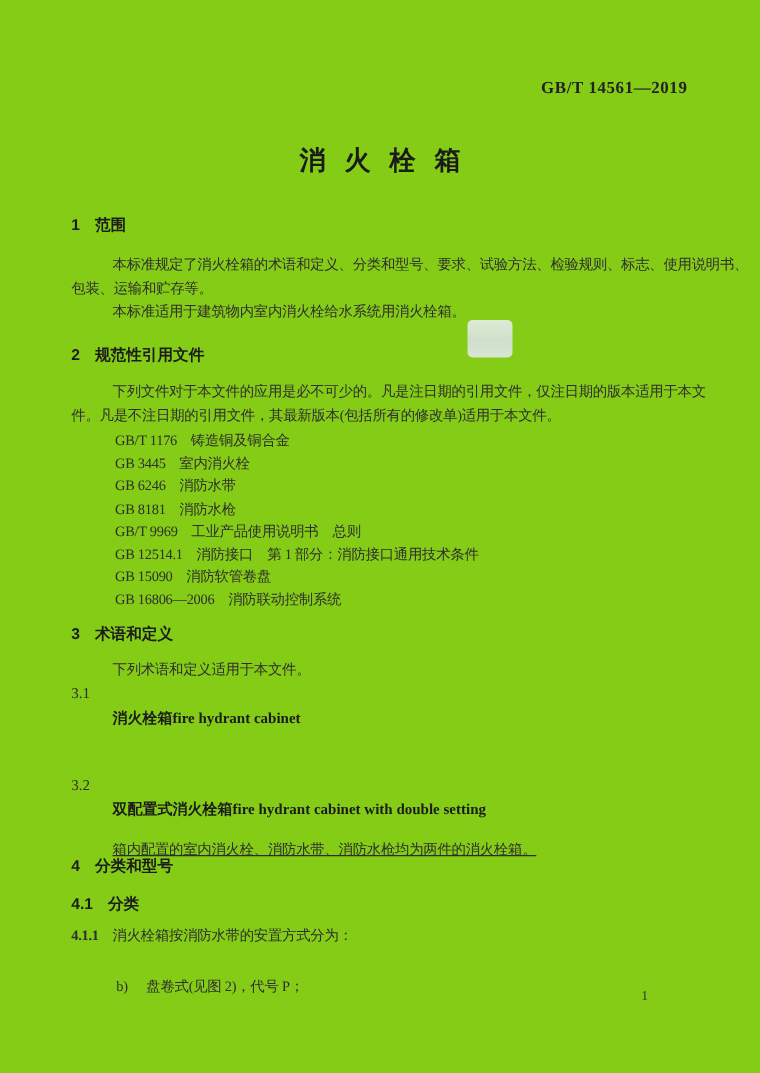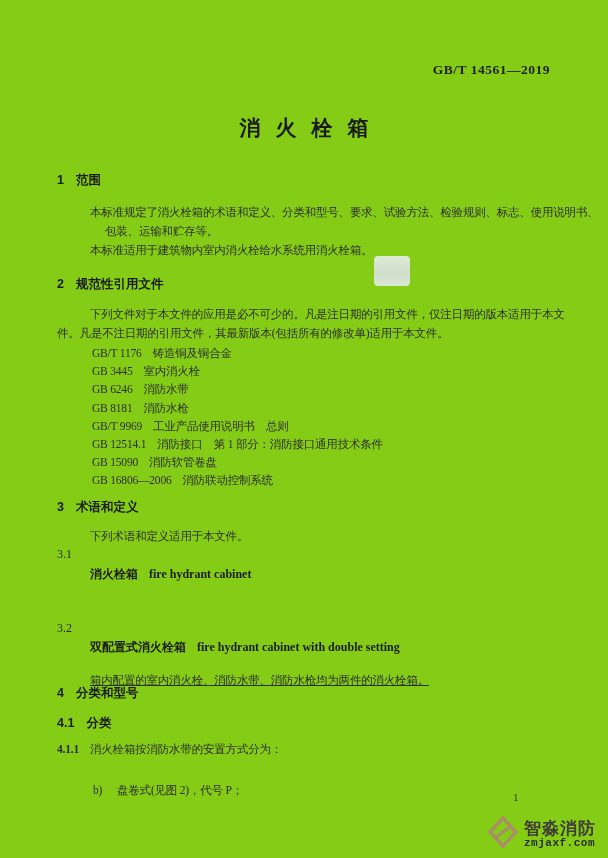--- a/index.html
+++ b/index.html
@@ -24,21 +24,21 @@
     font-weight:700;font-size:12.5px;color:#1c1c1c;
   }
   .h .num{margin-right:12px;}
   .tl{font-size:11.5px;letter-spacing:-0.2px;line-height:15px;color:#2e2e2e;}
   .refs .tl{position:static;display:block;height:18.2px;}
   .ref-code{margin-right:11px;}
   .termline{
     font-size:12px;font-weight:700;color:#1c1c1c;
     font-family:"Liberation Sans","DejaVu Sans",sans-serif;
   }
-  .term-en{margin-left:11px;font-family:"Liberation Serif","DejaVu Serif",serif;}
+  .term-en{font-family:"Liberation Serif","DejaVu Serif",serif;}
   .secnum{font-size:12px;color:#2e2e2e;}
   .li .marker{display:inline-block;width:24px;}
   .pagenum{font-size:11px;color:#333;}
   .stampmark{
     width:36px;height:30px;border-radius:4px;opacity:.85;
     background:linear-gradient(180deg,#eef1f6 0%,#dde3ec 55%,#e7ebf1 100%);
   }
   .logo{display:flex;align-items:center;gap:4px;}
   .logo-text-col{display:flex;flex-direction:column;line-height:1;}
   .logo-zh{
@@ -56,21 +56,21 @@
 <div class="page">
 
   <div class="abs docnum" style="top:62px;right:58px;">GB/T 14561—2019</div>
 
   <div class="abs title" style="top:114px;">消火栓箱</div>
 
   <div class="abs h" style="top:172px;left:57px;">
     <span class="num">1</span><span>范围</span>
   </div>
   <div class="abs tl" style="top:205px;left:90px;">本标准规定了消火栓箱的术语和定义、分类和型号、要求、试验方法、检验规则、标志、使用说明书、</div>
-  <div class="abs tl" style="top:224px;left:57px;margin-left:48px;">包装、运输和贮存等。</div>
+  <div class="abs tl" style="top:224px;left:57px;">包装、运输和贮存等。</div>
   <div class="abs tl" style="top:243px;left:90px;">本标准适用于建筑物内室内消火栓给水系统用消火栓箱。</div>
 
   <div class="abs stampmark" style="top:256px;left:374px;"></div>
 
   <div class="abs h" style="top:276px;left:57px;">
     <span class="num">2</span><span>规范性引用文件</span>
   </div>
   <div class="abs tl" style="top:326px;left:57px;">件。凡是不注日期的引用文件，其最新版本(包括所有的修改单)适用于本文件。</div>
   <div class="abs tl" style="top:307px;left:90px;">下列文件对于本文件的应用是必不可少的。凡是注日期的引用文件，仅注日期的版本适用于本文</div>
 
@@ -109,28 +109,14 @@
   </div>
   <div class="abs tl" style="top:742px;left:57px;">
     <span style="margin-right:11px;font-weight:bold;">4.1.1</span><span>消火栓箱按消防水带的安置方式分为：</span>
   </div>
   <div class="abs tl li" style="top:783px;left:93px;">
     <span class="marker">b)</span><span>盘卷式(见图 2)，代号 P；</span>
   </div>
 
   <div class="abs pagenum" style="top:791px;left:513px;">1</div>
 
-  <div class="abs logo" style="top:814px;left:486px;">
-    <span>
-      <svg width="34" height="36" viewBox="0 0 34 36">
-        <g fill="none" stroke="#ab8d68" stroke-width="3.4" stroke-linejoin="miter">
-          <path d="M17 4 L30 18 L17 32 L4 18 Z"></path>
-          <path d="M9.5 23.5 L24.5 12.5"></path>
-        </g>
-      </svg>
-    </span>
-    <span class="logo-text-col">
-      <span class="logo-zh">智淼消防</span>
-      <span class="logo-url">zmjaxf.com</span>
-    </span>
-  </div>
 
 </div>
 
 </body></html>

